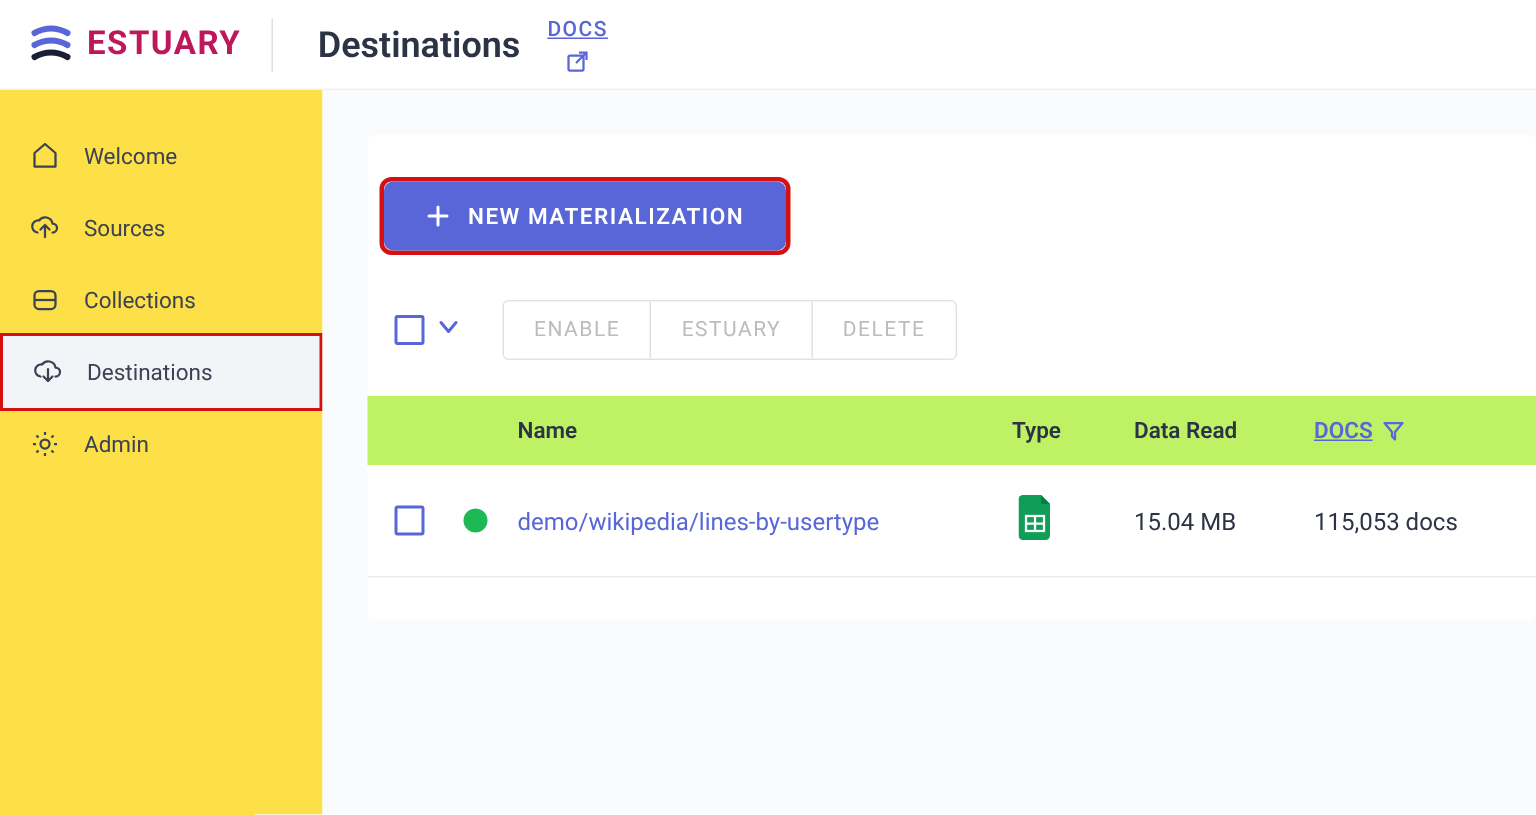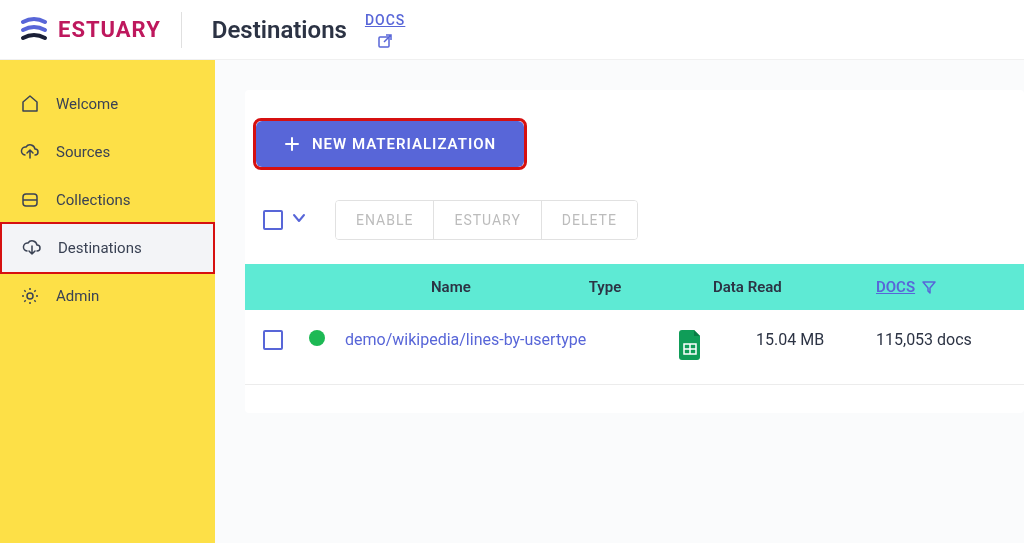--- a/index.html
+++ b/index.html
@@ -157,43 +157,43 @@
     }
     .action-btn:last-child {
       border-right: none;
     }
     .table {
       margin-top: 24px;
     }
     .table-header {
       display: flex;
       align-items: flex-end;
-      background: #5eead4;
+      background: #bef264;
       padding: 14px 18px 14px 18px;
       font-size: 15px;
       font-weight: 600;
       color: #2c3344;
-      gap: 43px;
     }
     .col-check { width: 46px; }
     .col-status { width: 36px; }
     .col-name { flex: 1; }
     .col-type { width: 130px; text-align: center; }
     .col-data { width: 120px; text-align: left; }
     .col-today { width: 130px; text-align: left; }
     .today-header {
       color: #5866d8;
       text-decoration: underline;
       display: inline-flex;
       align-items: center;
       gap: 6px;
       cursor: pointer;
     }
     .table-row {
       display: flex;
+      align-items: center;
       padding: 20px 18px;
       border-bottom: 1px solid #ececec;
       font-size: 16px;
     }
     .status-dot {
       width: 16px;
       height: 16px;
       background: #1db954;
       border-radius: 50%;
     }

